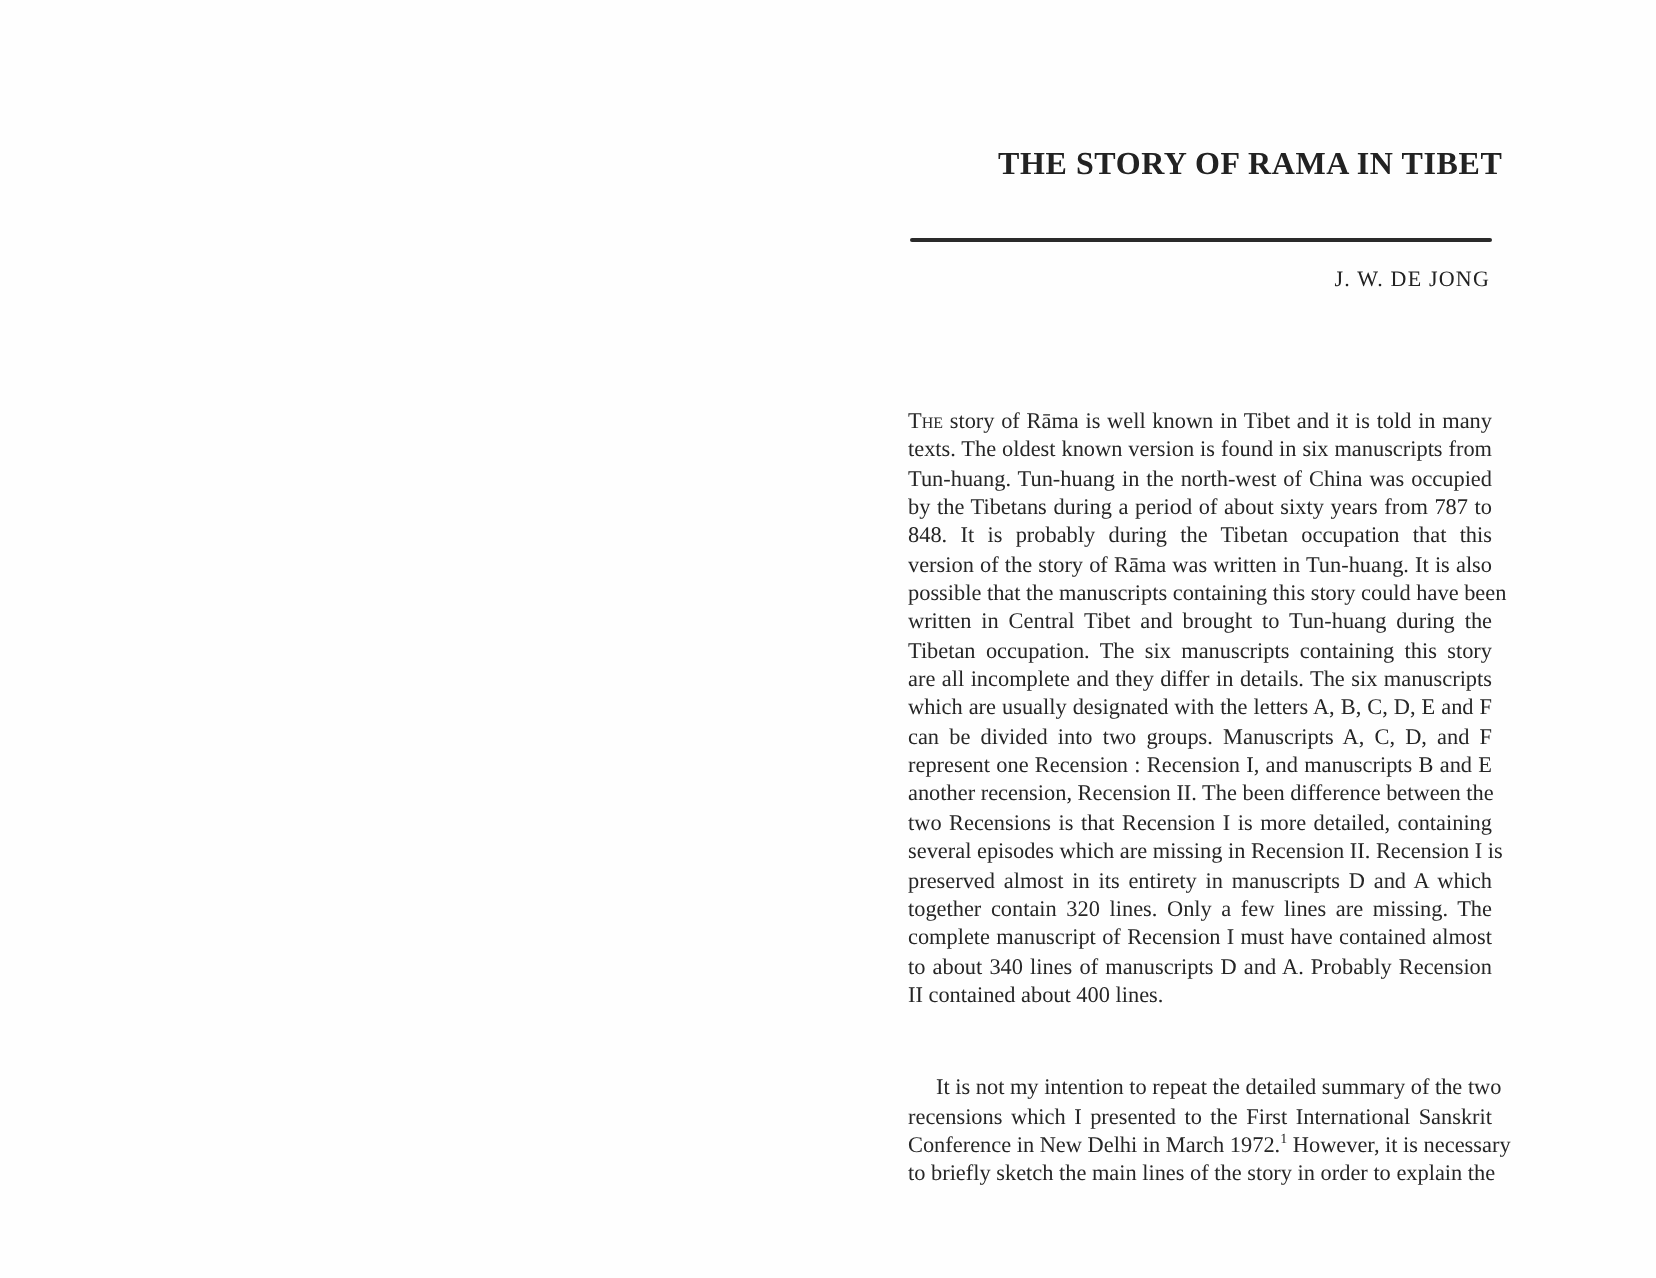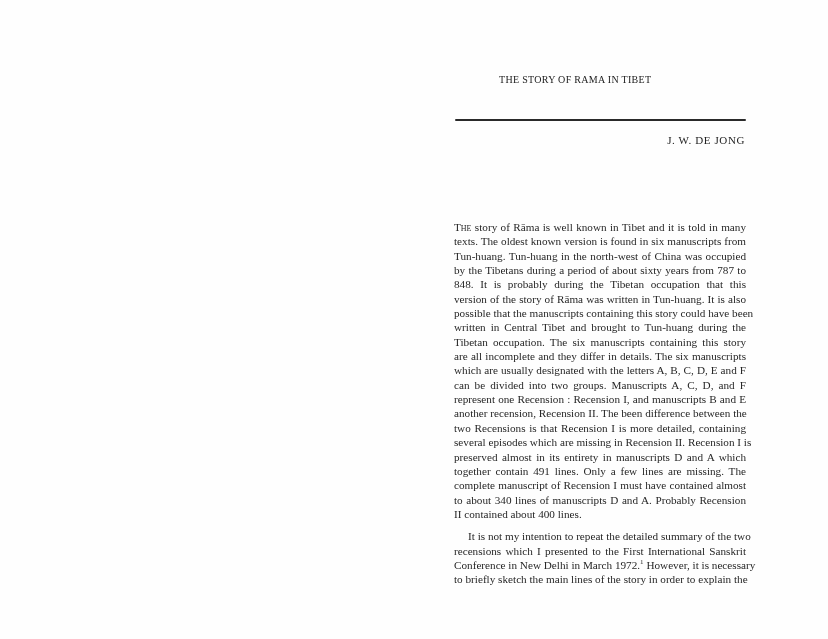--- a/index.html
+++ b/index.html
@@ -4,36 +4,36 @@
   <style>
     html, body { margin: 0; padding: 0; }
     body {
       width: 828px; height: 639px; background: #fefefe; position: relative; overflow: hidden;
       font-family: "Liberation Serif", "DejaVu Serif", serif; color: #1e1e1e;
     }
     .left-page { position: absolute; left: 0; top: 0; width: 440px; height: 639px; background: #fefefe; }
     .right-page { position: absolute; left: 440px; top: 0; width: 388px; height: 639px; }
     .title {
       position: absolute; left: 59px; top: 74px; width: 240px; margin: 0;
-      font-size: 10px; font-weight: normal; letter-spacing: 0.3px; white-space: nowrap; color: #222;
+      font-size: 16px; font-weight: bold; letter-spacing: 0.3px; white-space: nowrap; color: #222;
     }
     .rule {
       position: absolute; left: 15px; top: 119px; width: 291px; height: 2px; background: #2a2a2a;
       border-radius: 1px;
     }
     .author {
       position: absolute; right: 83px; top: 134px; font-size: 11px; letter-spacing: 0.6px;
       font-weight: normal; color: #222; white-space: nowrap;
     }
     .body-text {
-      position: absolute; left: 14px; top: 220px; width: 292px;
+      position: absolute; left: 14px; top: 204px; width: 292px;
       font-size: 11.2px; line-height: 14.35px; text-align: justify; color: #262626;
     }
     .body-text p { margin: 0; }
-    .body-text p + p { margin-top: 8px; text-indent: 14px; }
+    .body-text p + p { margin-top: 32px; text-indent: 14px; }
     .line { display: block; text-align: justify; text-align-last: justify; white-space: nowrap; }
     .line.last { text-align-last: left; }
     .sc { font-variant: small-caps; }
     sup { font-size: 7px; line-height: 0; }
   </style>
 </head>
 <body>
 
 <div class="left-page"></div>
 
@@ -54,21 +54,21 @@
       <span class="line">written in Central Tibet and brought to Tun-huang during the</span>
       <span class="line">Tibetan occupation.  The six manuscripts containing this story</span>
       <span class="line">are all incomplete and they differ in details.  The six manuscripts</span>
       <span class="line">which are usually designated with the letters A, B, C, D, E and F</span>
       <span class="line">can be divided into two groups.  Manuscripts A, C, D, and F</span>
       <span class="line">represent one Recension : Recension I, and manuscripts B and E</span>
       <span class="line">another recension, Recension II.  The been difference between the</span>
       <span class="line">two Recensions is that Recension I is more detailed, containing</span>
       <span class="line">several episodes which are missing in Recension II.  Recension I is</span>
       <span class="line">preserved almost in its entirety in manuscripts D and A which</span>
-      <span class="line">together contain 491 lines.  Only a few lines are missing.  The</span>
+      <span class="line">together contain 320 lines.  Only a few lines are missing.  The</span>
       <span class="line">complete manuscript of Recension I must have contained almost</span>
       <span class="line">to about 340 lines of manuscripts D and A.  Probably Recension</span>
       <span class="line last">II contained about 400 lines.</span>
     </p>
     <p style="text-indent:0">
       <span class="line" style="padding-left:14px">It is not my intention to repeat the detailed summary of the two</span>
       <span class="line">recensions which I presented to the First International Sanskrit</span>
       <span class="line"><span>Conference in New Delhi in March 1972.</span><sup>1</sup><span>  However, it is necessary</span></span>
       <span class="line">to briefly sketch the main lines of the story in order to explain the</span>
     </p>

